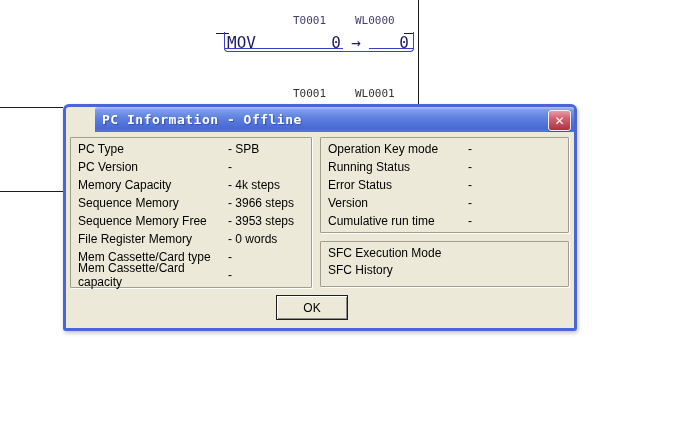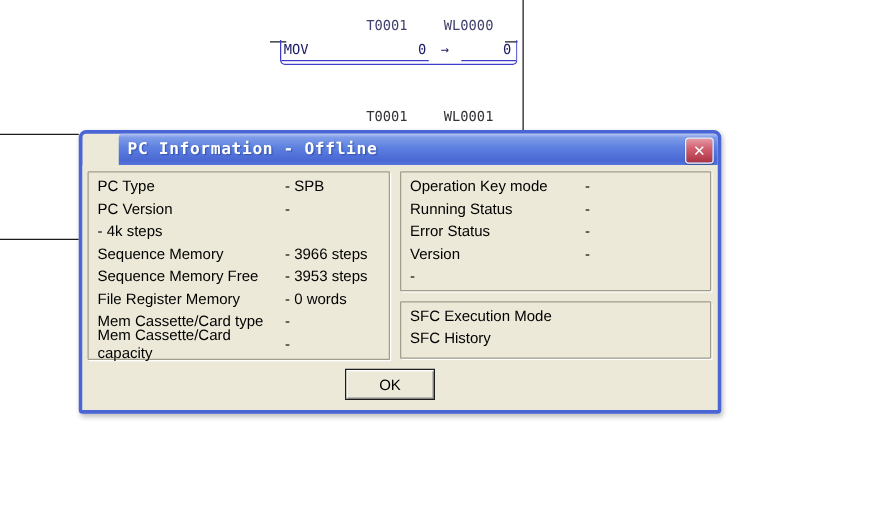--- a/index.html
+++ b/index.html
@@ -15,21 +15,21 @@
   .r1{color:#42426e;top:15px;}
   .r2{color:#333338;top:88px;}
   .t1{left:293px;} .w1{left:355px;}
   .t2{left:293px;} .w2{left:355px;}
   .stub{position:absolute;background:#1c1c1c;height:1px;}
   .stub-left{left:216px;top:33px;width:13px;}
   .stub-right{left:404px;top:33px;width:10px;}
   .mov-box{position:absolute;left:224px;top:32px;width:188px;height:19px;
            border-left:1px solid #3d3dcc;border-right:1px solid #3d3dcc;border-bottom:1px solid #3d3dcc;
            border-radius:0 0 4px 4px;display:flex;align-items:flex-start;
-           font-family:"DejaVu Sans Mono",monospace;font-size:11px;color:#1c1c66;}
+           font-family:"DejaVu Sans Mono",monospace;font-size:16px;color:#1c1c66;}
   .mov-c1{flex:1;display:flex;justify-content:space-between;border-bottom:1px solid #3d3dcc;
           height:15px;padding:1px 2px 0 2px;}
   .mov-c2{width:26px;text-align:center;height:15px;padding-top:1px;}
   .mov-c3{width:40px;text-align:right;border-bottom:1px solid #3d3dcc;height:15px;padding:1px 4px 0 0;}
 
   
   .window{position:absolute;left:63px;top:104px;width:514px;height:227px;box-sizing:border-box;
           border:3px solid #4a66d6;border-radius:6px 6px 3px 3px;background:#ece9d8;
           box-shadow:1px 2px 4px rgba(0,0,0,.25);}
   .titlebar{position:relative;height:25px;border-radius:3px 3px 0 0;
@@ -105,20 +105,21 @@
       <div class="groupbox grp-info">
         <div class="row">
           <span class="lbl">PC Type</span>
           <span class="val">- SPB</span>
         </div>
         <div class="row">
           <span class="lbl">PC Version</span>
           <span class="val">-</span>
         </div>
         <div class="row">
+          <span class="lbl">Memory Capacity</span>
           <span class="val">- 4k steps</span>
         </div>
         <div class="row">
           <span class="lbl">Sequence Memory</span>
           <span class="val">- 3966 steps</span>
         </div>
         <div class="row">
           <span class="lbl">Sequence Memory Free</span>
           <span class="val">- 3953 steps</span>
         </div>
@@ -147,20 +148,21 @@
         </div>
         <div class="row">
           <span class="lbl">Error Status</span>
           <span class="val">-</span>
         </div>
         <div class="row">
           <span class="lbl">Version</span>
           <span class="val">-</span>
         </div>
         <div class="row">
+          <span class="lbl">Cumulative run time</span>
           <span class="val">-</span>
         </div>
       </div>
 
       <div class="groupbox grp-sfc">
         <div class="row">
           <span class="lbl">SFC Execution Mode</span>
         </div>
         <div class="row">
           <span class="lbl">SFC History</span>

